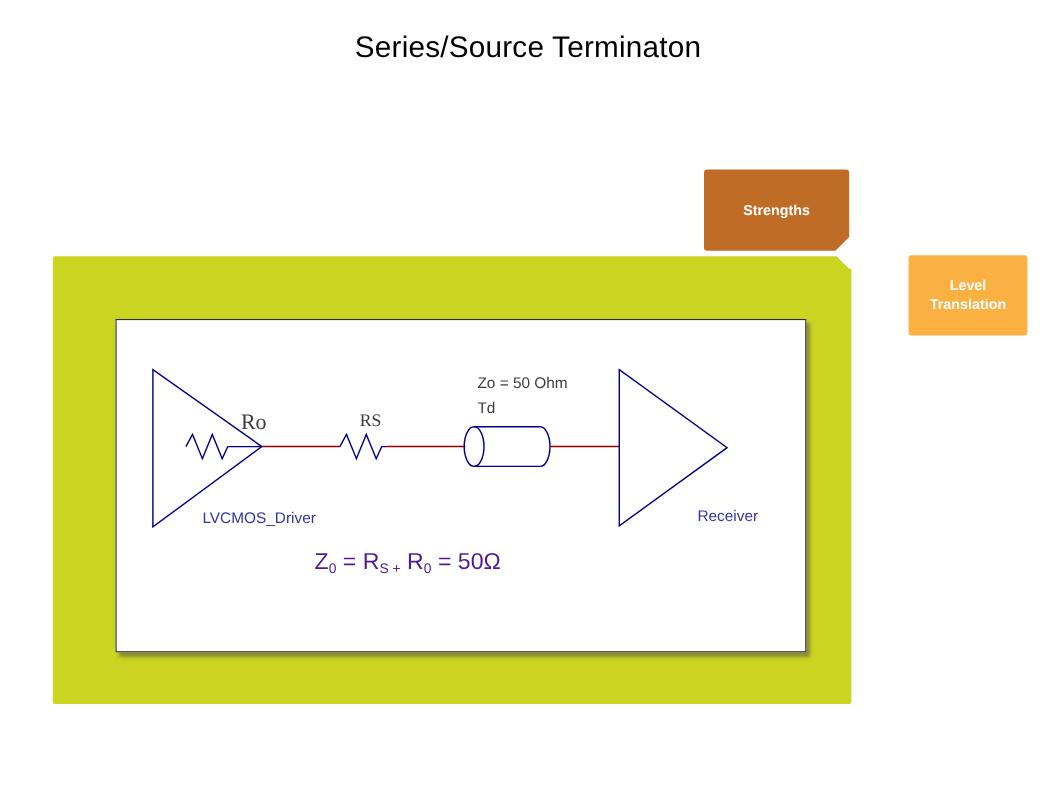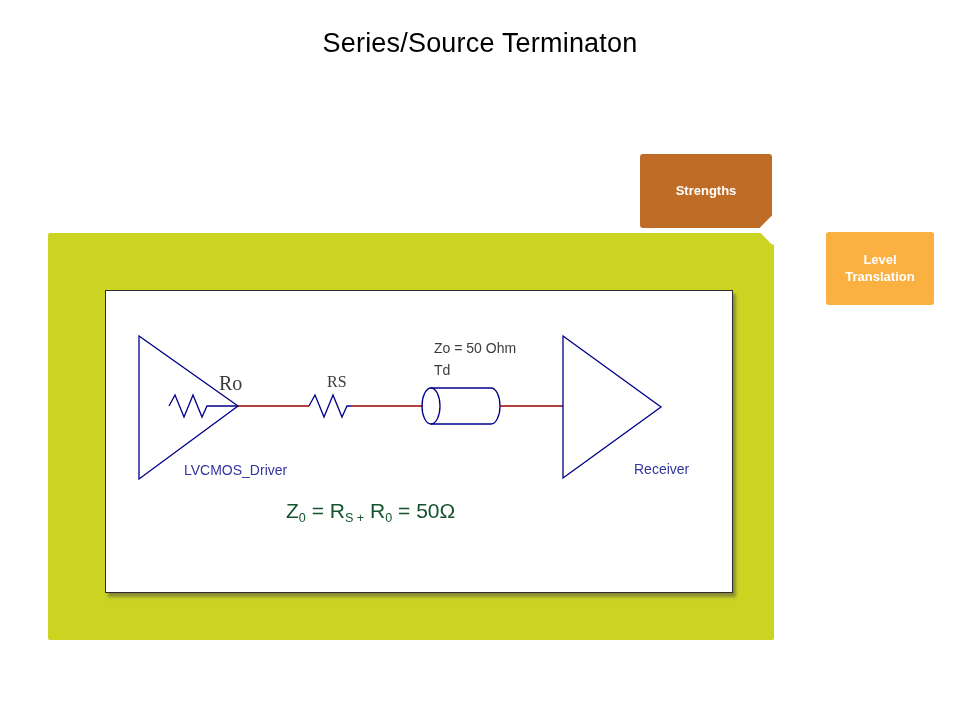--- a/index.html
+++ b/index.html
@@ -43,21 +43,21 @@
   .schematic-symbol { stroke: #00008B; fill: none; stroke-width: 1.3; }
   .wire { stroke: #990000; stroke-width: 1.4; }
 
   .svg-label { font-family: "Liberation Sans", sans-serif; }
   .lbl-gray  { fill: #3c3c3c; font-size: 14px; }
   .lbl-navy  { fill: #3434A0; font-size: 14px; }
   .lbl-serif { font-family: "Liberation Serif", serif; fill: #3c3c3c; }
 
   .formula {
     position: absolute; left: 180px; top: 208px;
-    font-size: 21px; color: #14532d; font-weight: normal;
+    font-size: 21px; color: #4c1d95; font-weight: normal;
     white-space: nowrap;
   }
   .formula .sub { font-size: 0.6em; vertical-align: -0.3em; }
 </style>
 </head>
 <body>
 
 <div class="slide">
 
   <div class="slide-title">Series/Source Terminaton</div>

